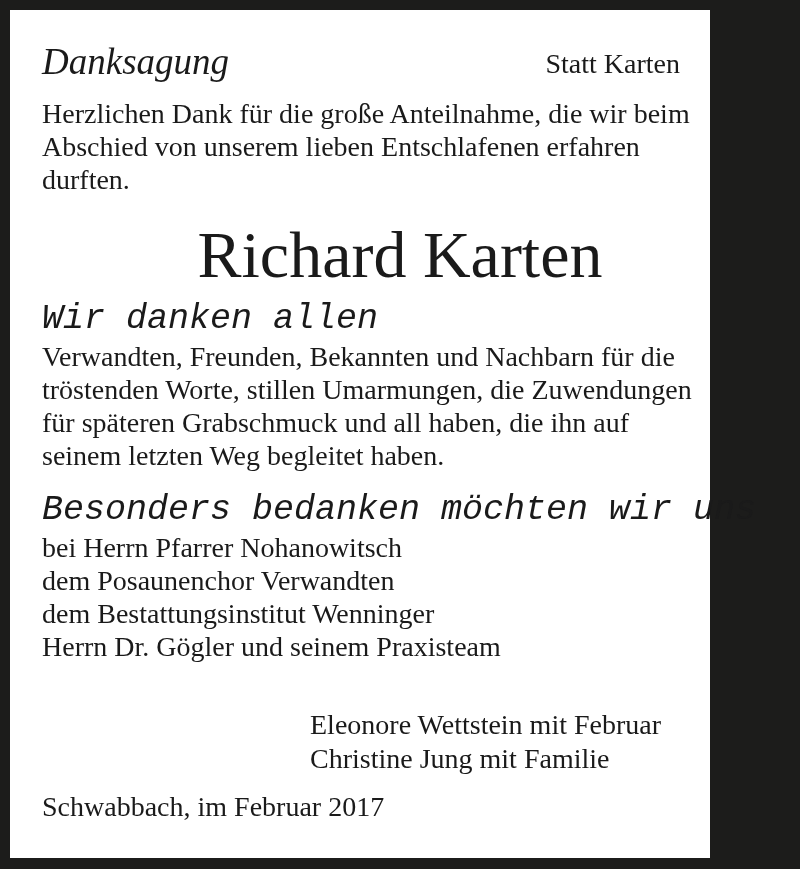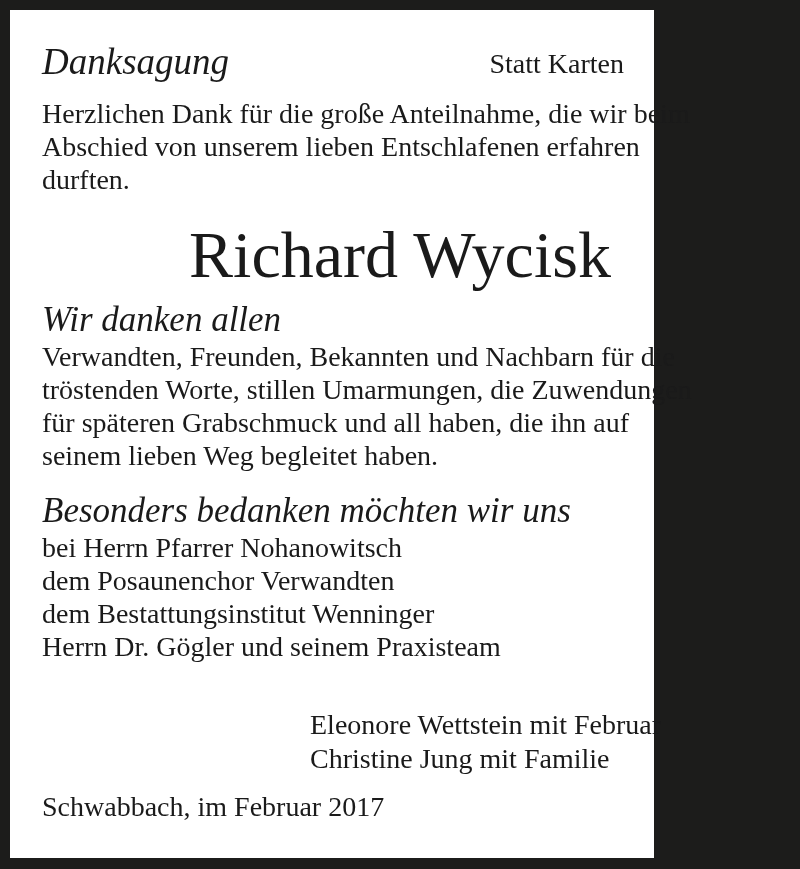--- a/index.html
+++ b/index.html
@@ -7,21 +7,21 @@
     width: 800px; height: 869px;
     background: #1c1c1b;
     position: relative;
     overflow: hidden;
     font-family: "DejaVu Serif", "Liberation Serif", serif;
     color: #1a1a1a;
   }
   .card {
     position: absolute;
     left: 10px; top: 10px;
-    width: 644px; height: 848px;
+    width: 700px; height: 848px;
     background: #ffffff;
   }
   .t { position: absolute; white-space: nowrap; line-height: 1; }
   .lbl-top {
     left: 32px; top: 33px;
     font-family: "Liberation Serif", serif;
     font-style: italic; font-size: 37px;
   }
   .statt {
     right: 30px; top: 40px;
@@ -34,43 +34,43 @@
     left: 32px;
   }
   .name {
     left: 0; width: 780px; text-align: center;
     top: 212px;
     font-family: "Liberation Serif", serif;
     font-size: 66px;
   }
   .sub {
     left: 32px;
-    font-family: Liberation Serif, serif;
+    font-family: Liberation Mono, monospace;
     font-style: italic; font-size: 35px;
   }
   .sig { left: 300px; font-family: "Liberation Serif", serif; font-size: 28px; }
 </style>
 </head>
 <body>
 
 <div class="card">
   <div class="t lbl-top">Danksagung</div>
   <div class="t statt">Statt Karten</div>
 
   <div class="t body" style="top:90px">Herzlichen Dank für die große Anteilnahme, die wir beim</div>
   <div class="t body" style="top:123px">Abschied von unserem lieben Entschlafenen erfahren</div>
   <div class="t body" style="top:156px">durften.</div>
 
-  <div class="t name">Richard Wycisk</div>
+  <div class="t name">Richard Karten</div>
 
   <div class="t sub" style="top:292px">Wir danken allen</div>
   <div class="t body" style="top:333px">Verwandten, Freunden, Bekannten und Nachbarn für die</div>
   <div class="t body" style="top:366px">tröstenden Worte, stillen Umarmungen, die Zuwendungen</div>
   <div class="t body" style="top:399px">für späteren Grabschmuck und all haben, die ihn auf</div>
-  <div class="t body" style="top:432px">seinem lieben Weg begleitet haben.</div>
+  <div class="t body" style="top:432px">seinem letzten Weg begleitet haben.</div>
 
   <div class="t sub" style="top:483px">Besonders bedanken möchten wir uns</div>
   <div class="t body" style="top:524px">bei Herrn Pfarrer Nohanowitsch</div>
   <div class="t body" style="top:557px">dem Posaunenchor Verwandten</div>
   <div class="t body" style="top:590px">dem Bestattungsinstitut Wenninger</div>
   <div class="t body" style="top:623px">Herrn Dr. Gögler und seinem Praxisteam</div>
 
   <div class="t sig" style="top:701px">Eleonore Wettstein mit Februar</div>
   <div class="t sig" style="top:735px">Christine Jung mit Familie</div>
 

